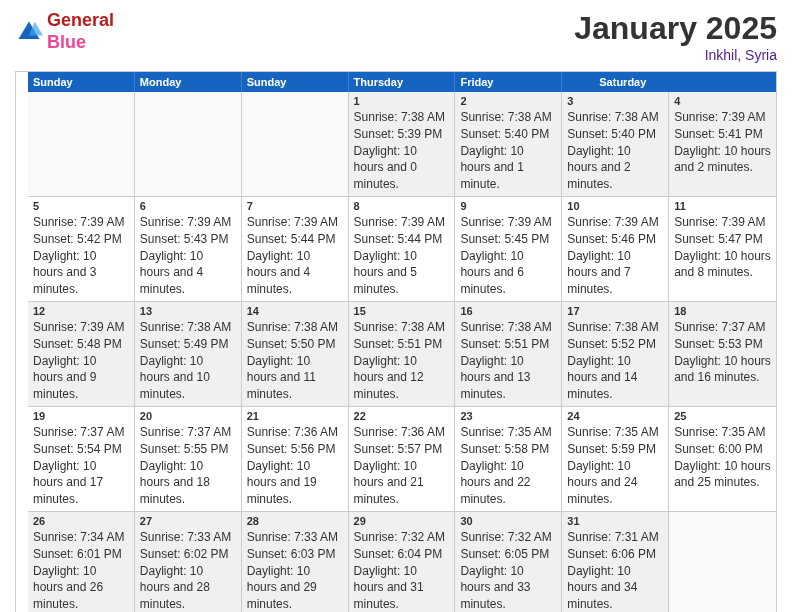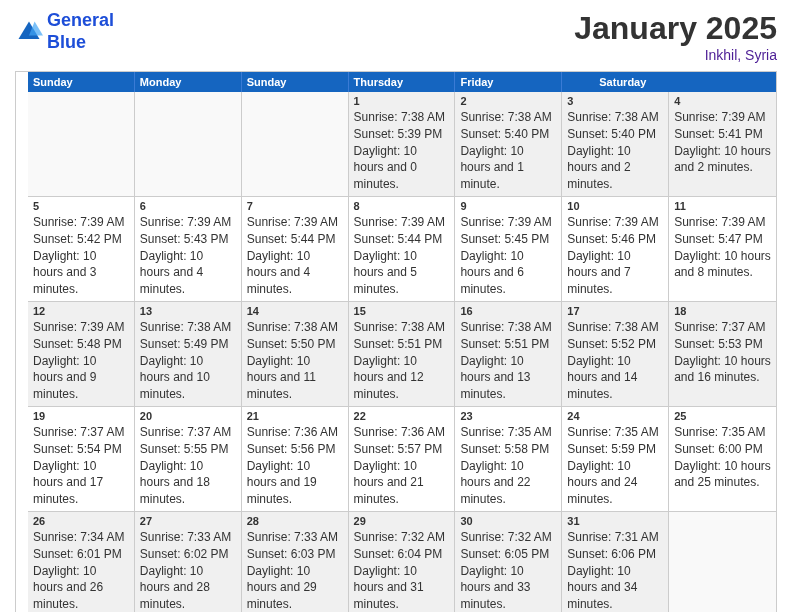--- a/index.html
+++ b/index.html
@@ -25,22 +25,22 @@
     }
     .logo {
       display: flex;
       align-items: center;
     }
     .logo-text {
       font-size: 18px;
       font-weight: bold;
       line-height: 1.2;
     }
-    .logo-general { color: #1d4ed8; margin-top: 36px; }
-    .logo-blue { color: #1d4ed8; }
+    .logo-general { color: #b91c1c; margin-top: 36px; }
+    .logo-blue { color: #ec4899; }
     .logo-icon {
       width: 28px;
       height: 28px;
       margin-right: 4px;
     }
     .title-block {
       text-align: right;
       margin-left: 37px;
     }
     .month-title {

